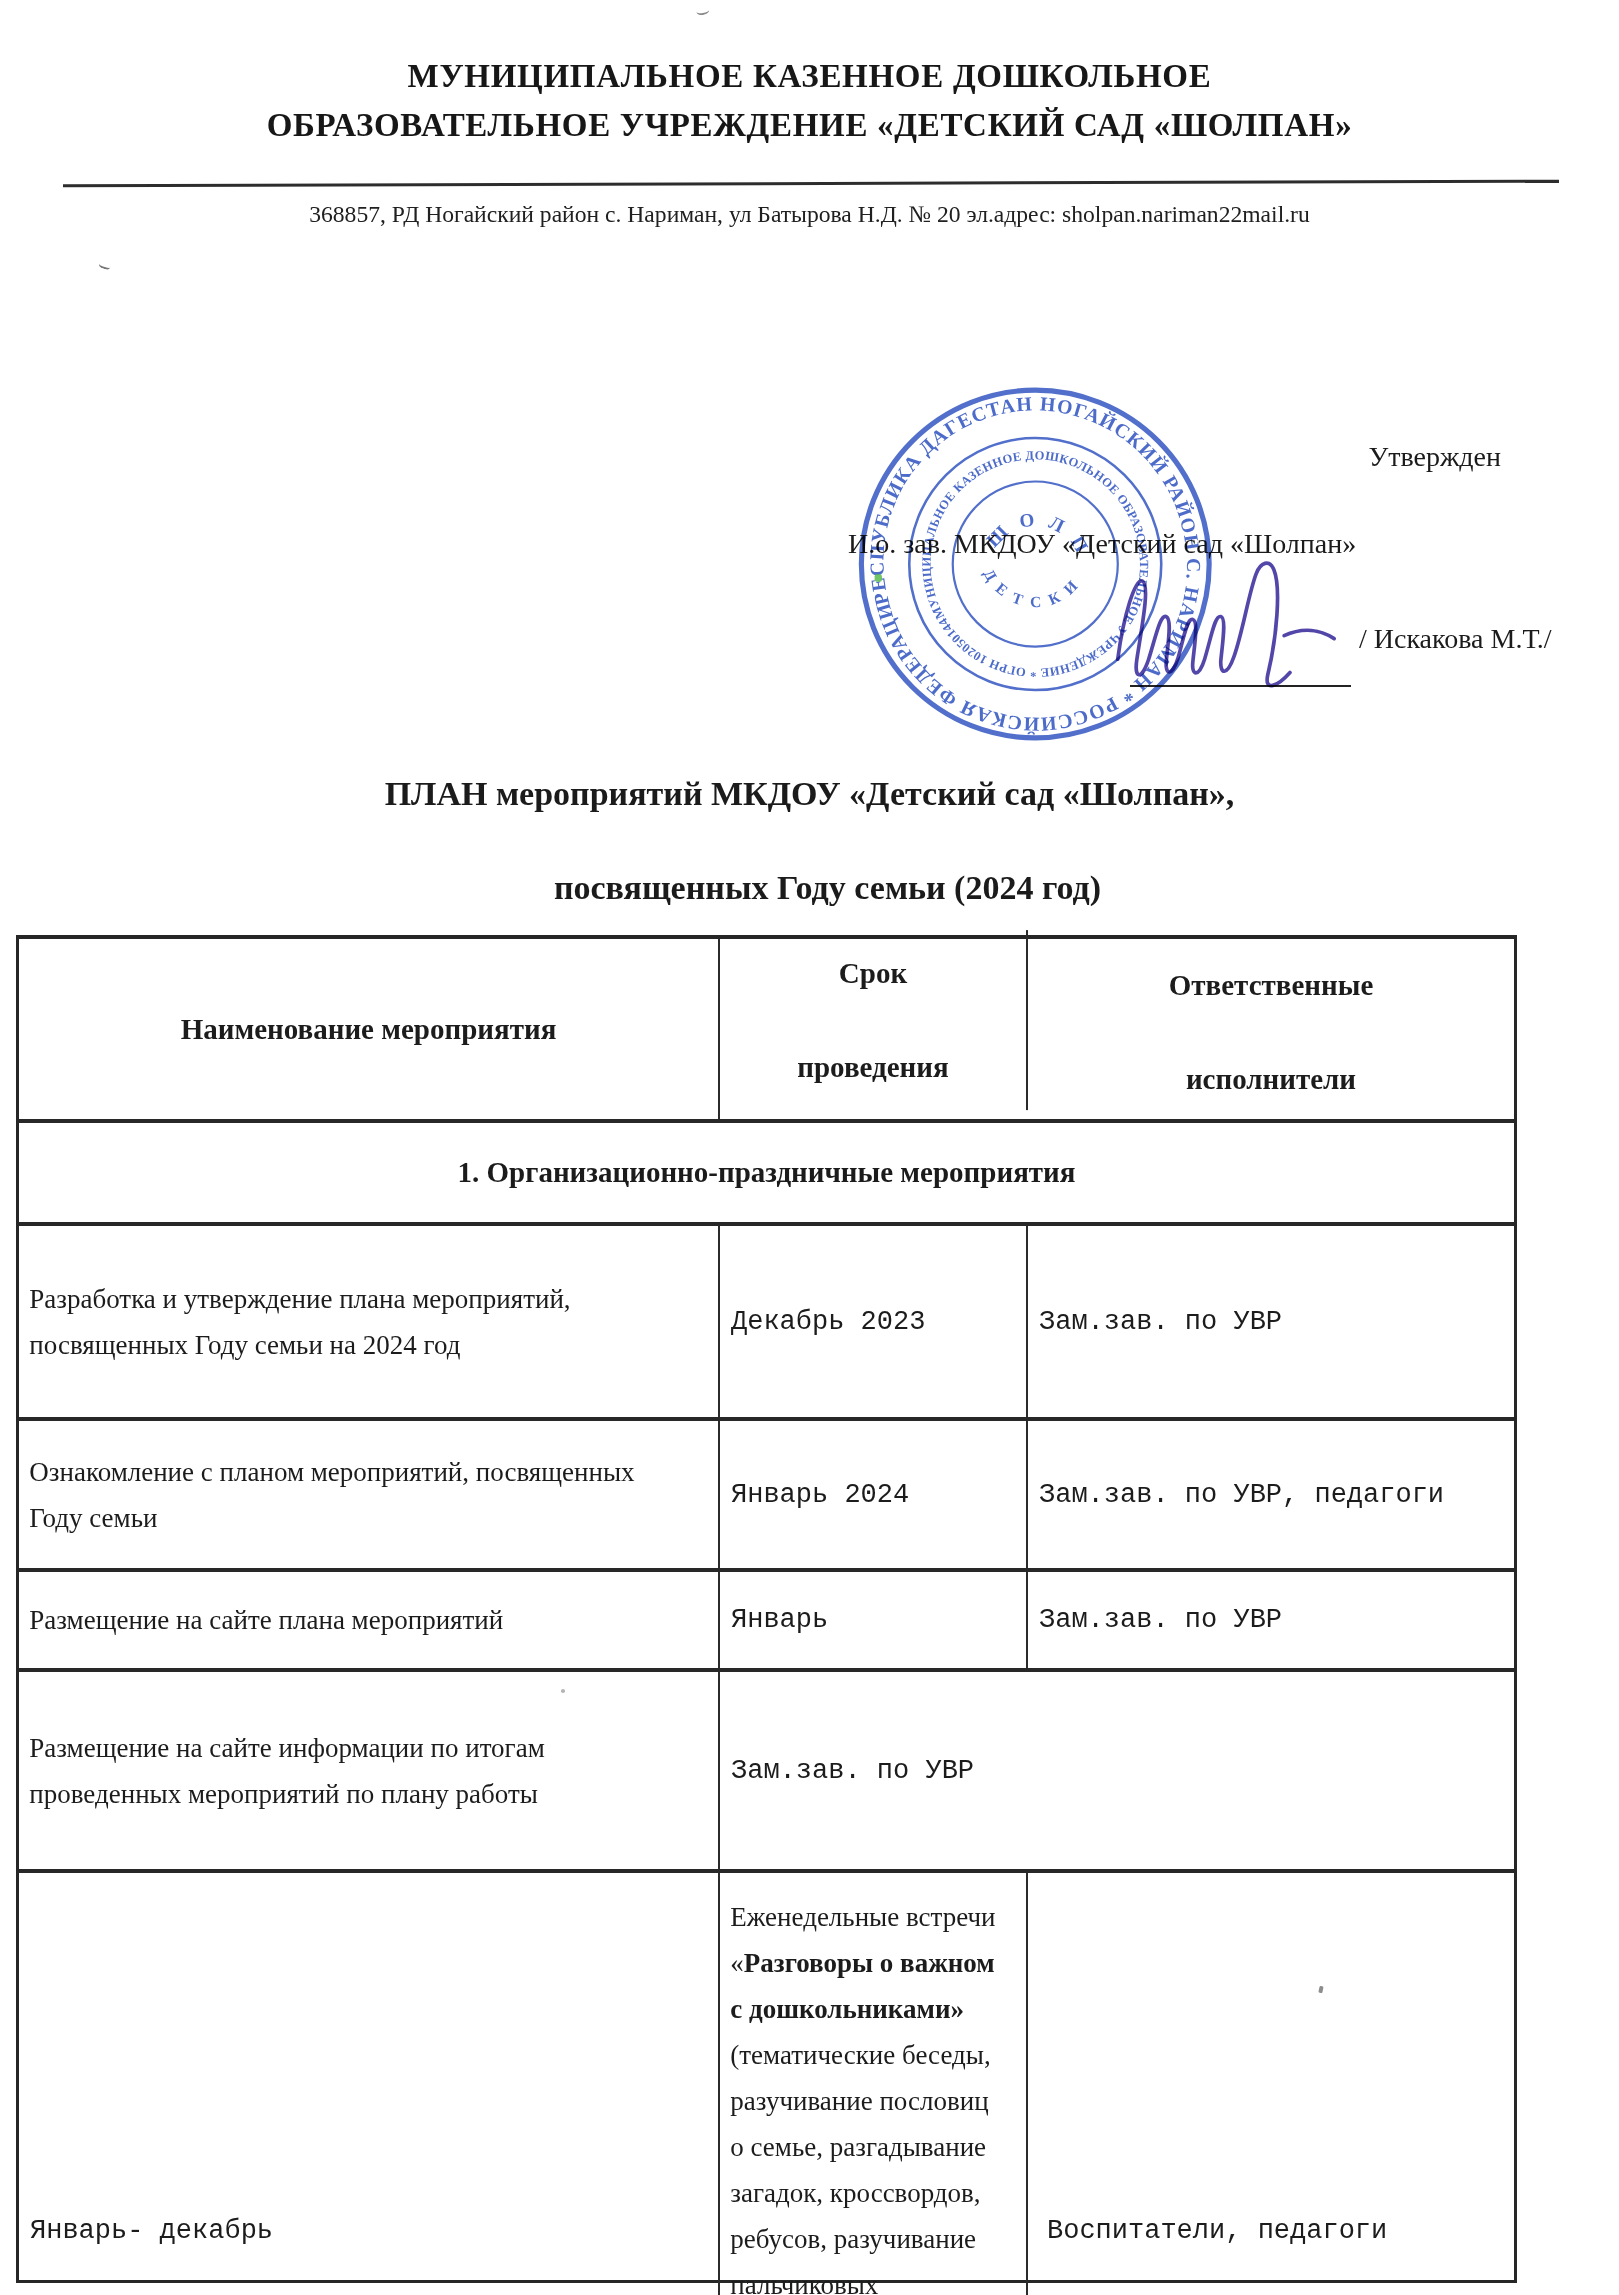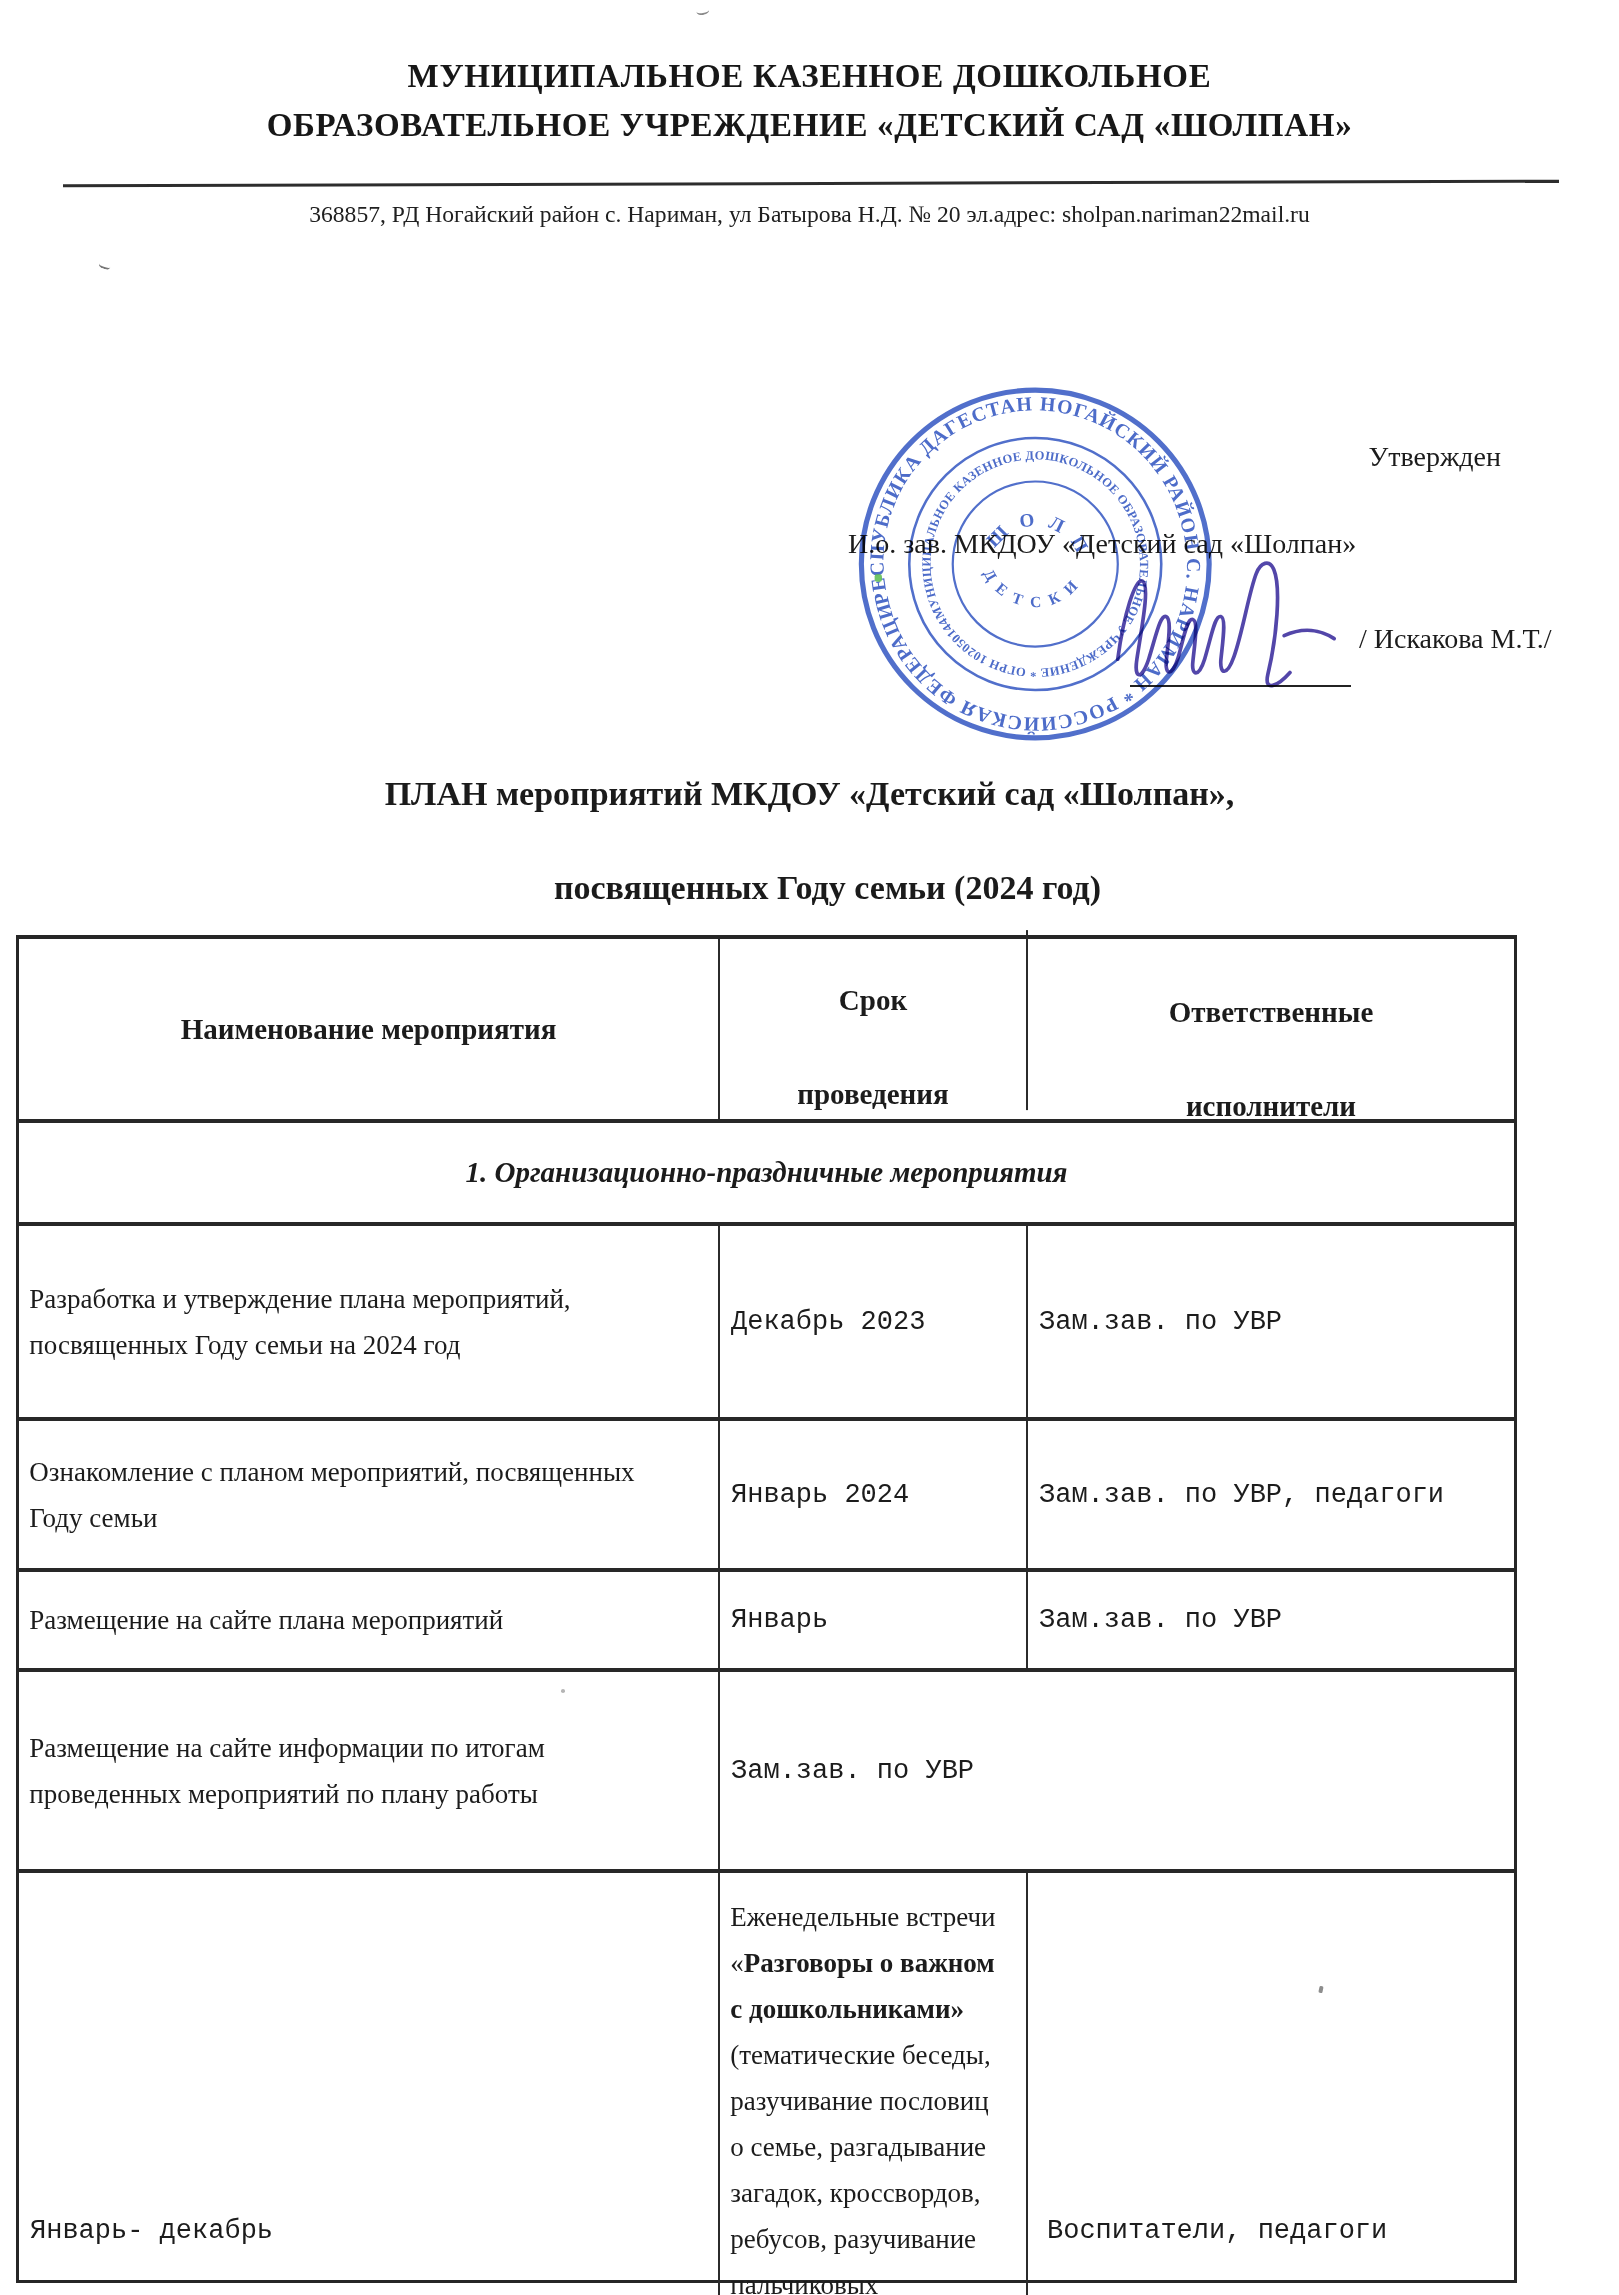--- a/index.html
+++ b/index.html
@@ -35,25 +35,25 @@
   .row-r3{height:100px;}
   .row-r4{height:201px;}
   .row-r5{height:403px;}
   .cell{box-sizing:border-box;font-size:27px;line-height:46px;color:#1c1c1c;}
   .c1,.c2{border-right:2.2px solid #2b2b2b;}
   .name-cell{display:flex;align-items:center;padding:4.4px 29.5px 4.4px 10.3px;}
   .name-cell.top{align-items:flex-start;padding-top:20.7px;}
   .side-cell{display:flex;align-items:center;padding-left:11px;padding-right:7.4px;font-family:Liberation Mono, monospace;}
   .hdr{font-weight:bold;font-size:29px;line-height:32px;}
   .hdr-c1{display:flex;align-items:center;justify-content:center;text-align:center;}
-  .hdr-col{display:flex;flex-direction:column;align-items:center;justify-content:flex-end;gap:62px;}
+  .hdr-col{display:flex;flex-direction:column;align-items:center;justify-content:center;gap:62px;}
   .hdr-c2{transform:translateY(-8.9px);}
   .hdr-c3{transform:translateY(3px);}
   .section-cell{height:99px;display:flex;align-items:center;justify-content:center;
-                font-weight:bold;font-size:29px;font-style:italic;}
+                font-weight:bold;font-size:29px;}
   
   .speck1{top:5.9px;left:696px;width:13.3px;height:6.6px;border-bottom:2.2px solid #8a8a8a;
           border-radius:50%;transform:rotate(-8deg);}
   .speck2{top:260px;left:99px;width:11.8px;height:7.4px;border-bottom:2.2px solid #777;
           border-radius:40%;transform:rotate(18deg);}
   .speck3{top:1986px;left:1319px;width:3.7px;height:6.6px;background:#8d8d8d;border-radius:1.5px;
           transform:rotate(12deg);}
   .speck4{top:1689px;left:561px;width:4.4px;height:3.7px;background:#b5b5b5;border-radius:50%;}
 </style>
 </head>

